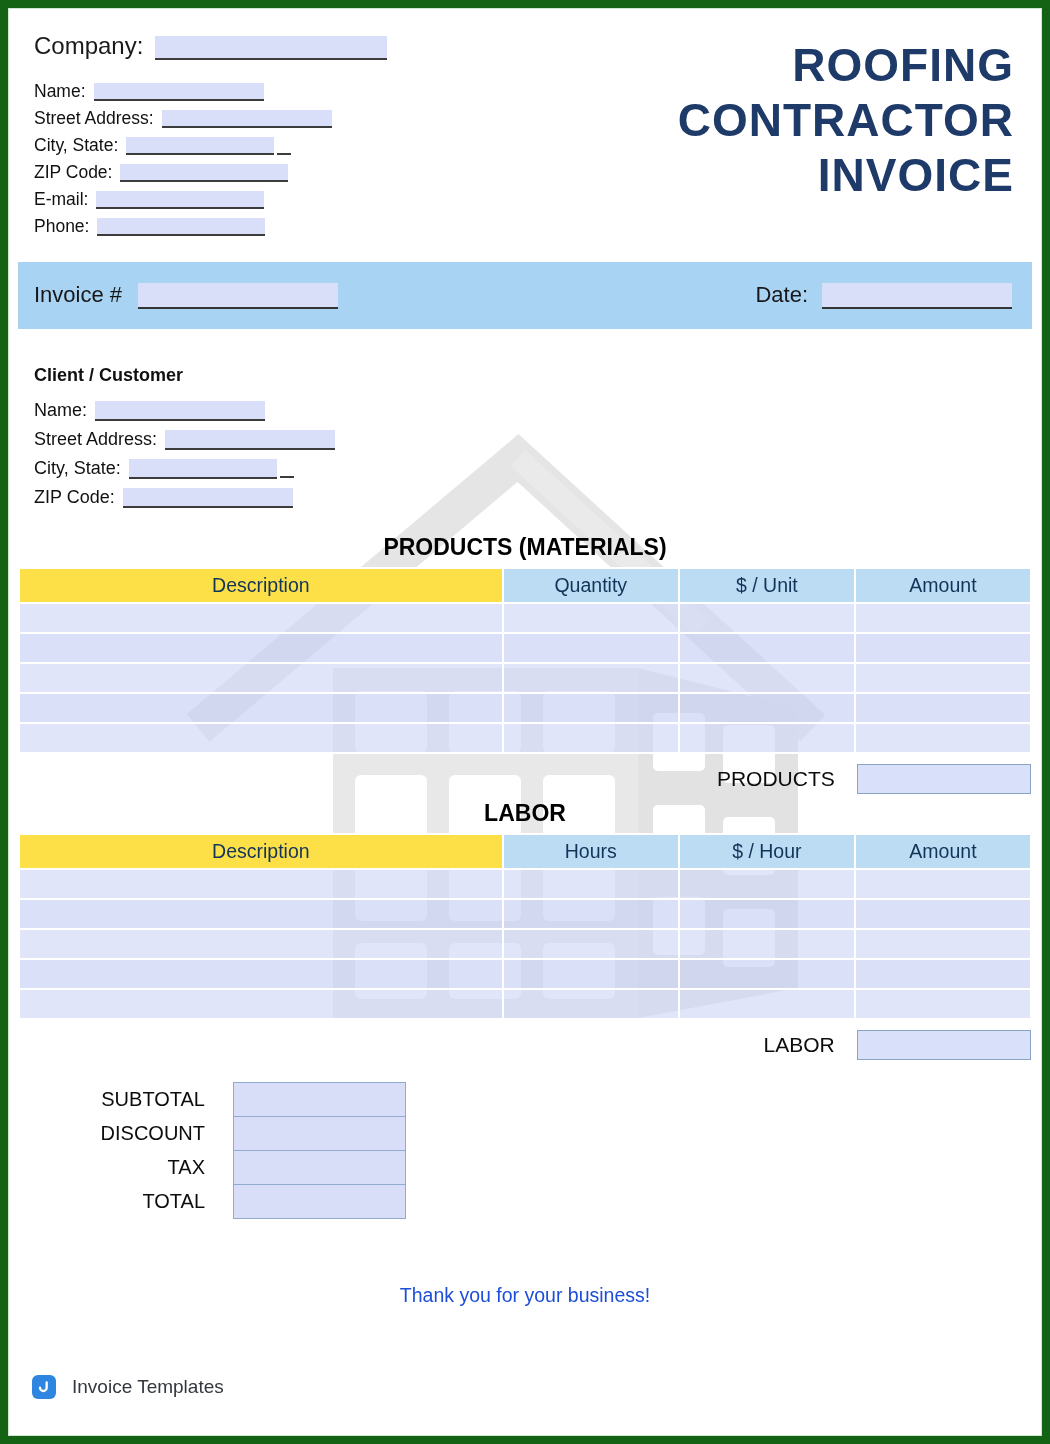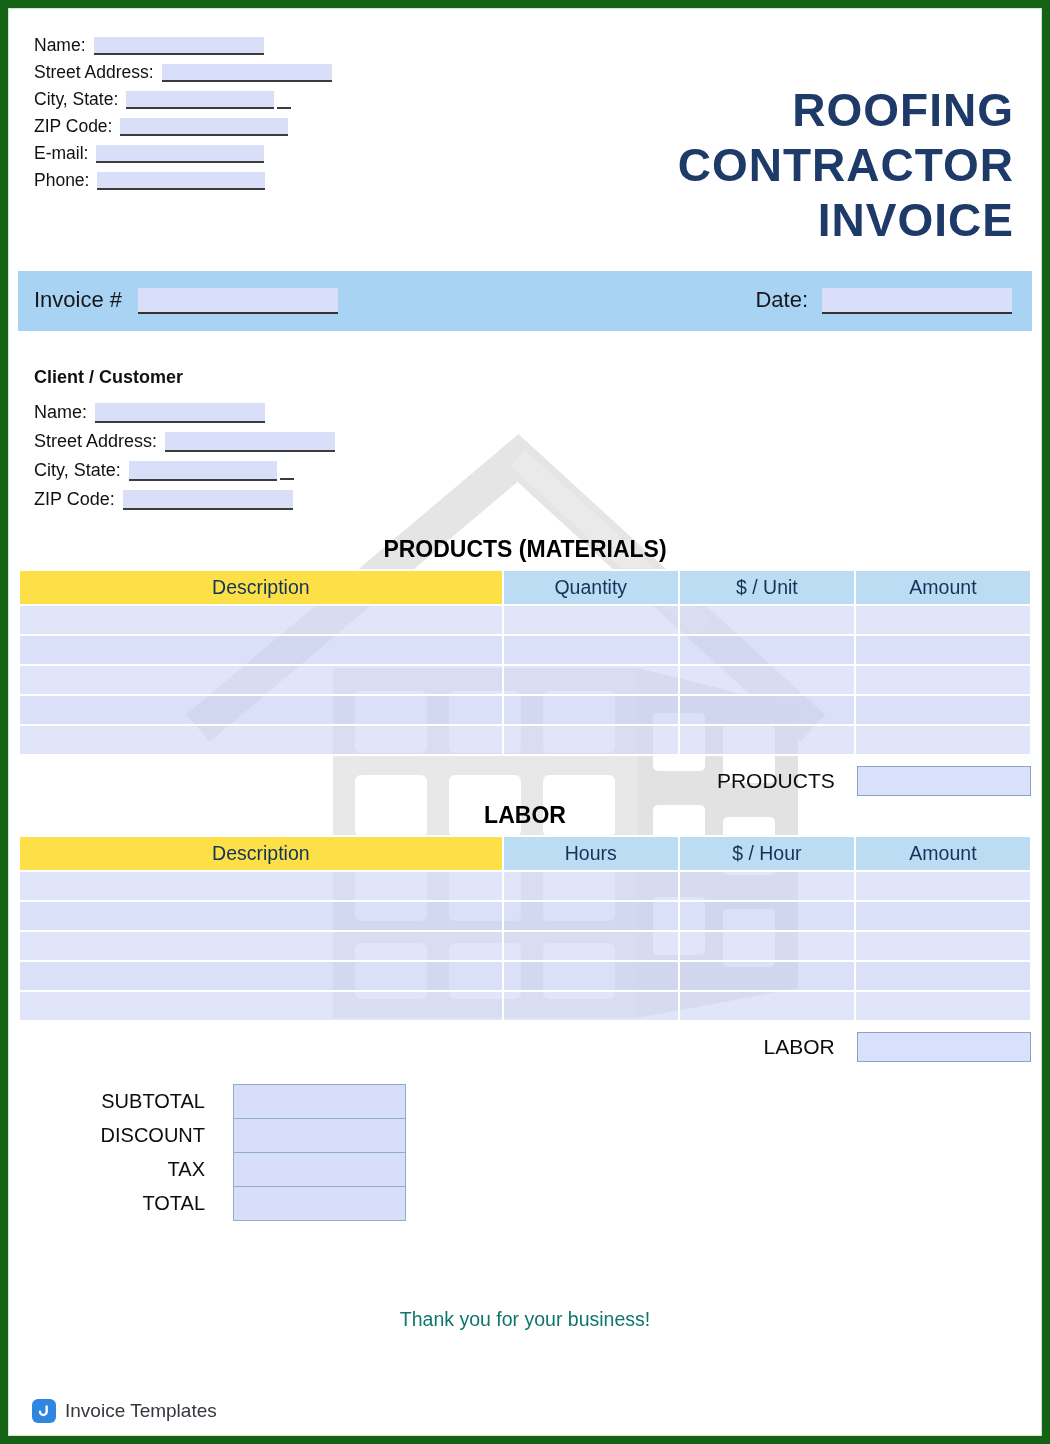--- a/index.html
+++ b/index.html
@@ -14,24 +14,24 @@
 
   
   .top { display:flex; justify-content:space-between; padding:14px 8px 0 16px; }
   .company-row { margin-bottom:18px; font-size:24px; color:#1a1a1a; }
   .blank { display:inline-block; background:#d9def9; border-bottom:2px solid #3c3c3c; vertical-align:middle; }
   .blank.company-blank { width:232px; height:24px; margin-left:12px; }
   .info-line { font-size:17.5px; line-height:27px; color:#111; }
   .info-line .blank { height:18px; margin-left:8px; }
   .b-170 { width:170px; } .b-150 { width:148px; } .b-168 { width:168px; }
   .tail-line { display:inline-block; width:14px; height:18px; border-bottom:2px solid #3c3c3c; vertical-align:middle; margin-left:3px; }
-  .title-block { text-align:right; font-size:46px; font-weight:800; color:#1e3a68; line-height:1.2; letter-spacing:1px; padding-right:10px; padding-top:6px;margin-top:45px; }
-
-  
-  .invoice-bar { margin-top:22px; background:#a9d3f2; height:60px; display:flex; align-items:center; justify-content:space-between; padding:0 20px 0 16px; font-size:22px; color:#17171a; }
+  .title-block { text-align:right; font-size:46px; font-weight:800; color:#1e3a68; line-height:1.2; letter-spacing:1px; padding-right:10px; padding-top:6px; }
+
+  
+  .invoice-bar { margin-top:22px; background:#a9d3f2; height:67px; display:flex; align-items:center; justify-content:space-between; padding:0 20px 0 16px; font-size:22px; color:#17171a; }
   .invoice-bar .blank { height:26px; border-bottom:2px solid #333; }
   .inv-blank { width:200px; margin-left:16px; }
   .date-blank { width:190px; margin-left:14px; }
 
   
   .client { padding:36px 16px 0 16px; font-size:18px; }
   .client-heading { font-size:18px; font-weight:700; margin-bottom:10px; }
   .client .info-line { font-size:18px; line-height:29px; }
   .client .info-line .blank { height:20px; }
 
@@ -52,23 +52,23 @@
   .comments-label { font-size:19px; font-weight:700; }
   .comments-blank { display:block; margin-top:16px; width:468px; height:26px; background:#d9def9; border-bottom:3px solid #1a1a1a; }
   .payment-line { margin-top:58px; margin-left:-6px; font-size:19px; font-weight:700; color:#111; }
   .payment-blank { display:inline-block; width:38px; height:18px; background:#d9def9; border-bottom:2px solid #333; margin:0 8px; vertical-align:middle; }
   .summary { width:372px; }
   .summary-row { display:flex; justify-content:flex-end; align-items:center; height:35px; margin-bottom:-1px; }
   .summary-label { font-size:20px; margin-right:28px; color:#0d0d0d; }
   .summary-row.is-total .summary-label { font-weight:400; }
   .summary-cell { width:173px; height:35px; background:#d8def8; border:1px solid #90abcf; }
 
-  .thanks { text-align:center; font-size:19.5px; margin-top:88px; color:#0f766e; }
-
-  .brand { display:flex; align-items:center; gap:9px; margin:68px 0 0 14px; }
+  .thanks { text-align:center; font-size:19.5px; margin-top:66px; color:#1d4ed8; }
+
+  .brand { display:flex; align-items:center; gap:16px; margin:68px 0 0 14px; }
   .brand-icon { width:24px; height:24px; border-radius:6px; background:#2f86e0; display:flex; align-items:center; justify-content:center; }
   .brand-icon svg { width:16px; height:16px; }
   .brand-text { font-size:19px; font-weight:500; color:#33383f; }
 </style>
 </head>
 <body>
 
 <div class="page">
 
   <div class="watermark">
@@ -97,20 +97,23 @@
         <rect x="470" y="484" width="52" height="58" rx="5"></rect>
         <rect x="540" y="496" width="52" height="58" rx="5"></rect>
       </g>
     </svg>
   </div>
 
   <div class="content">
 
     <div class="top">
       <div class="company-block">
+        <div class="company-row">
+          <span>Company:</span><span class="blank company-blank"></span>
+        </div>
         <div class="info-line"><span>Name:</span><span class="blank b-170"></span></div>
         <div class="info-line"><span>Street Address:</span><span class="blank b-170"></span></div>
         <div class="info-line"><span>City, State:</span><span class="blank b-150"></span><span class="tail-line"></span></div>
         <div class="info-line"><span>ZIP Code:</span><span class="blank b-168"></span></div>
         <div class="info-line"><span>E-mail:</span><span class="blank b-168"></span></div>
         <div class="info-line"><span>Phone:</span><span class="blank b-168"></span></div>
       </div>
       <div class="title-block">
         <div>ROOFING</div>
         <div>CONTRACTOR</div>

